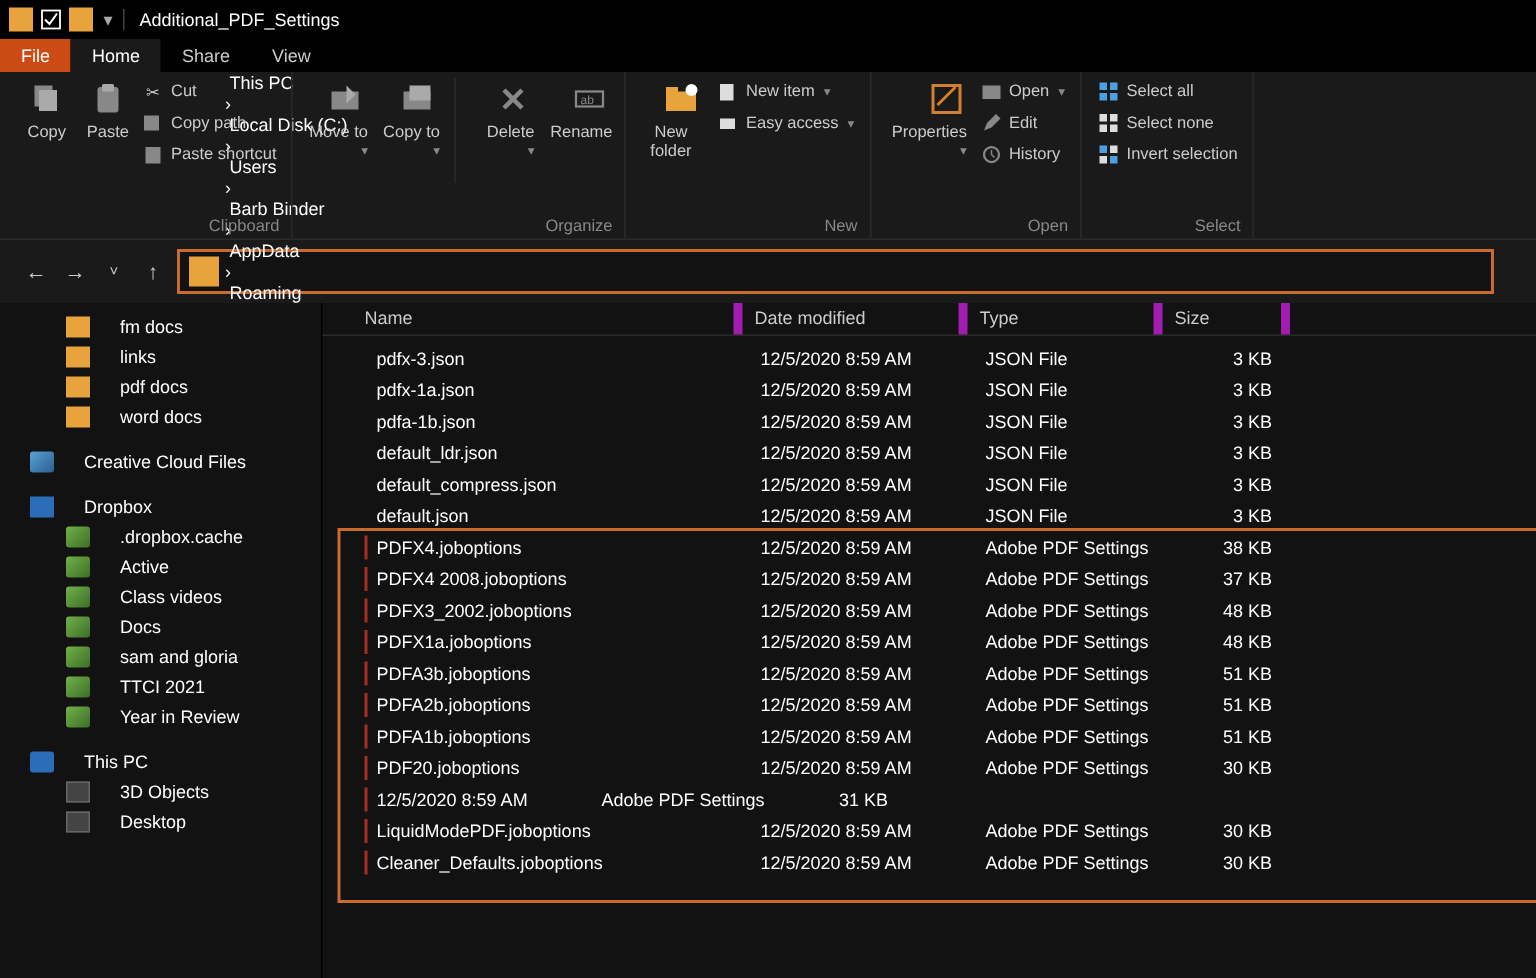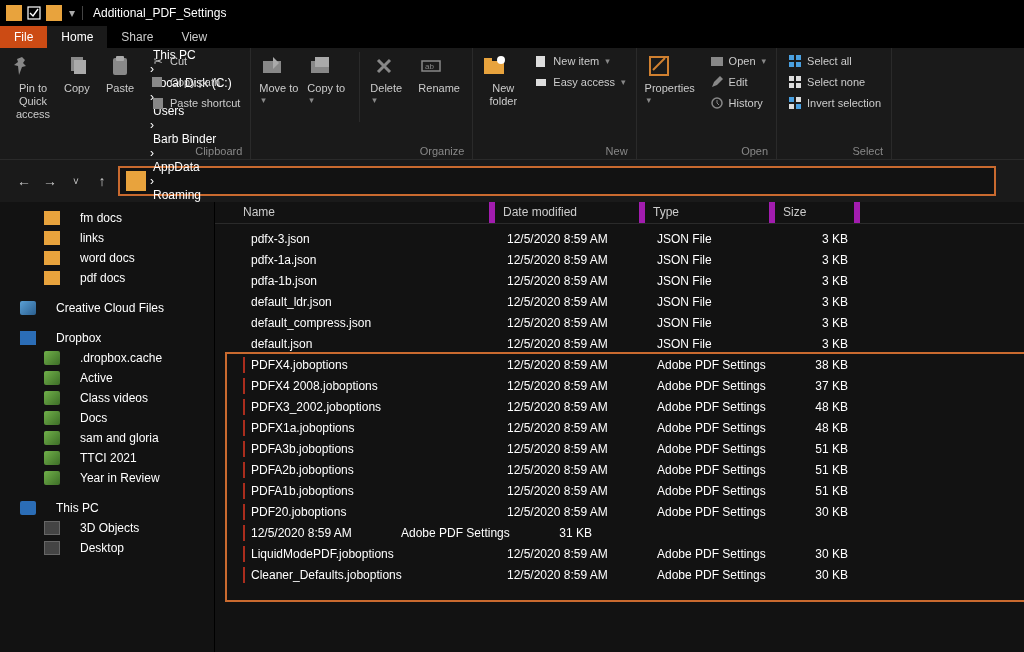--- a/index.html
+++ b/index.html
@@ -18,21 +18,21 @@
   .tabs { height: 22px; background: #000; display: flex; align-items: stretch; }
   .tab { padding: 0 14px; display: flex; align-items: center; font-size: 12px; color: #ccc; cursor: pointer; }
   .tab.file { background: #cc4b14; color: #fff; }
   .tab.active { background: #1a1a1a; color: #fff; }
 
   
   .ribbon { height: 112px; background: #1a1a1a; display: flex; border-bottom: 1px solid #2a2a2a; }
   .group { display: flex; flex-direction: column; padding: 4px 8px 0 8px; position: relative; border-right: 1px solid #2a2a2a; }
   .group-content { display: flex; flex: 1; align-items: flex-start; gap: 6px; }
   .group-label { text-align: right; font-size: 11px; color: #888; padding: 2px 0; }
-  .bigbtn { width: 50px; display: flex; flex-direction: column; align-items: flex-start; color: #ccc; font-size: 11px; text-align: center; line-height: 1.2; cursor: pointer; }
+  .bigbtn { width: 50px; display: flex; flex-direction: column; align-items: flex-end; color: #ccc; font-size: 11px; text-align: center; line-height: 1.2; cursor: pointer; }
   .bigbtn .bicon { width: 28px; height: 28px; margin-bottom: 2px; display:flex;align-items:center;justify-content:center; }
   .smallcol { display: flex; flex-direction: column; gap: 3px; }
   .smallbtn { display: flex; align-items: center; gap: 4px; font-size: 11px; color: #ccc; cursor: pointer; padding: 1px 2px; white-space: nowrap; }
   .smallbtn .sicon { width: 16px; height: 16px; display:flex;align-items:center;justify-content:center; }
   .drop { font-size: 9px; color:#888; margin-left:2px; }
 
   
   .navbar-wrap { padding: 6px 28px 6px 14px; background: #1a1a1a; }
   .navbar-inner { display: flex; align-items: center; gap: 6px; }
   .navbtn { width: 20px; height: 24px; display:flex; align-items:center; justify-content:center; color:#ccc; cursor:pointer; font-size:14px;}
@@ -101,28 +101,20 @@
     <div class="tab file">File</div>
     <div class="tab active">Home</div>
     <div class="tab">Share</div>
     <div class="tab">View</div>
   </div>
 
   <div class="ribbon">
 
     <div class="group">
       <div class="group-content">
-        <div class="bigbtn">
-          <span class="bicon">
-              <svg width="22" height="22">
-                <path d="M11 2 L14 5 L12 8 L15 11 L11 12 L8 20 L7 11 L3 10 L7 7 L6 4 Z" fill="#888"></path>
-              </svg>
-            </span>
-          <span>Pin to Quick access</span>
-        </div>
         <div class="bigbtn" style="width:36px">
           <span class="bicon">
               <svg width="22" height="22">
                 <rect x="4" y="2" width="12" height="14" fill="#888"></rect>
                 <rect x="7" y="5" width="12" height="14" fill="#aaa"></rect>
               </svg>
             </span>
           <span>Copy</span>
         </div>
         <div class="bigbtn" style="width:36px">
@@ -347,25 +339,25 @@
           <div class="side-item sub">
             <span class="ficon"></span>
             <span>fm docs</span>
           </div>
           <div class="side-item sub">
             <span class="ficon"></span>
             <span>links</span>
           </div>
           <div class="side-item sub">
             <span class="ficon"></span>
+            <span>pdf docs</span>
+          </div>
+          <div class="side-item sub">
+            <span class="ficon"></span>
             <span>word docs</span>
-          </div>
-          <div class="side-item sub">
-            <span class="ficon"></span>
-            <span>pdf docs</span>
           </div>
         </div>
       <div class="side-gap"></div>
       <div class="side-item side-heading">
           <span class="cicon"></span>
           <span>Creative Cloud Files</span>
         </div>
       <div class="side-gap"></div>
       <div class="side-item side-heading">
           <span class="dicon"></span>

